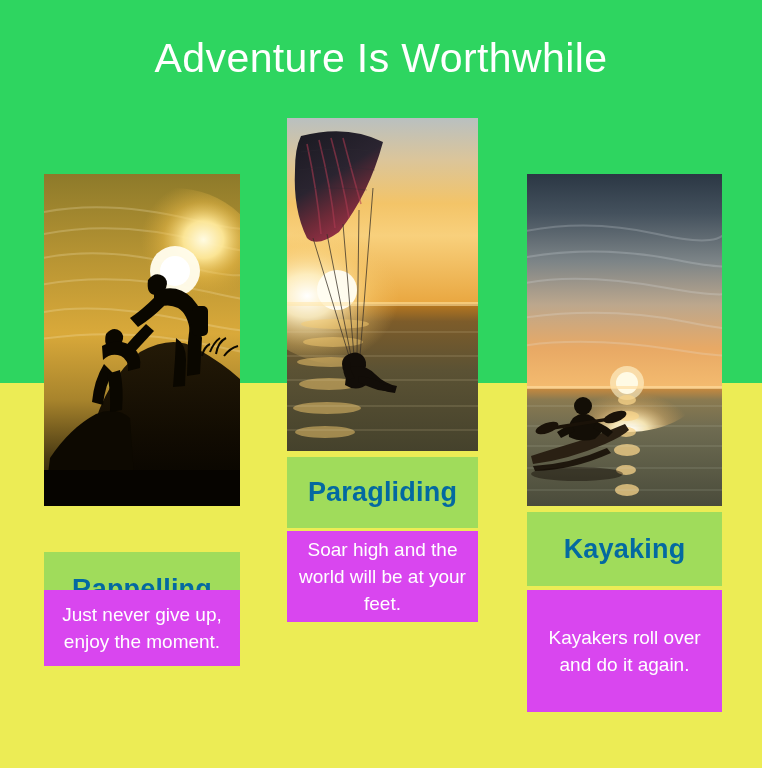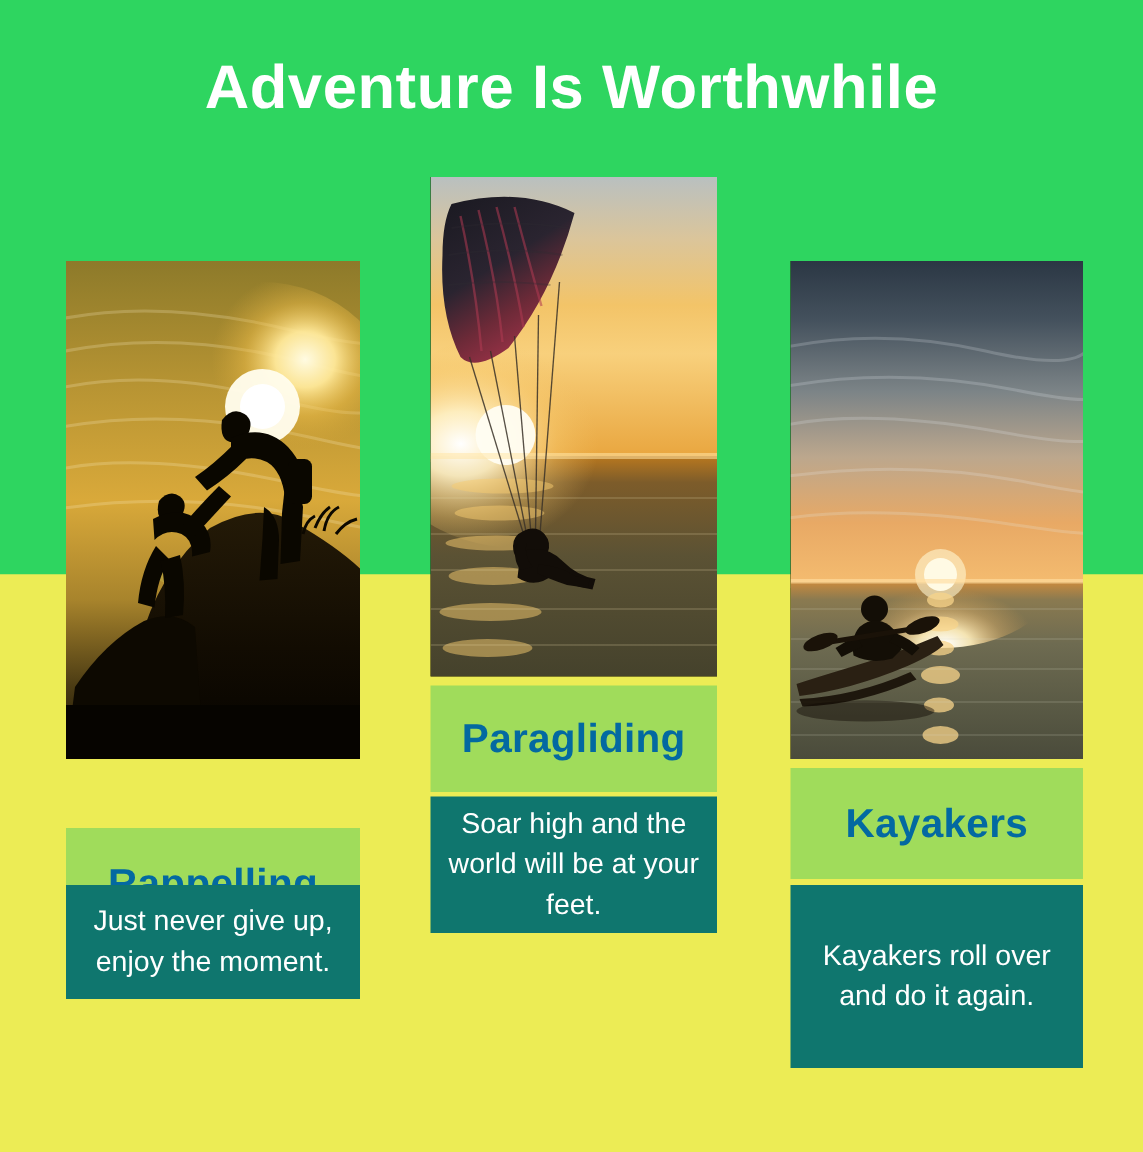--- a/index.html
+++ b/index.html
@@ -12,35 +12,35 @@
   #poster{position:absolute;inset:0;width:762px;height:768px;overflow:hidden;}
 
   
   .band-green{position:absolute;left:0;top:0;width:762px;height:383px;background:#2ed560;}
   .band-yellow{position:absolute;left:0;top:383px;width:762px;height:385px;background:#ecec55;}
 
   
   .poster-title{
     position:absolute;left:0;top:32px;width:762px;
     text-align:center;color:#ffffff;
-    font-size:41px;font-weight:bold;letter-spacing:.4px;
+    font-size:41px;font-weight:normal;letter-spacing:.4px;
     line-height:52px;white-space:nowrap;
   }
 
   
   .card{position:absolute;}
   .photo{position:absolute;overflow:hidden;background:#1a1405;}
   .cap-title{
     position:absolute;background:#a0dc5b;color:#0369a1;
     font-size:27px;font-weight:bold;
     display:flex;align-items:center;justify-content:center;
     text-align:center;letter-spacing:.2px;
   }
   .cap-body{
-    position:absolute;background:#0f766e;color:#ffffff;
+    position:absolute;background:#d946ef;color:#ffffff;
     font-size:19px;font-weight:normal;line-height:27px;
     display:flex;align-items:center;justify-content:center;
     text-align:center;padding:0 10px;box-sizing:border-box;
   }
 
   
   #card-rappelling .photo{left:44px;top:174px;width:196px;height:332px;}
   #card-rappelling .cap-title{left:44px;top:512px;width:196px;height:75px;margin-top:40px;}
   #card-rappelling .cap-body{left:44px;top:590px;width:196px;height:76px;}
 
@@ -308,17 +308,17 @@
         </g>
 
         <g fill="#1a1208">
           <rect x="22" y="248" width="62" height="3.4" rx="1.7" transform="rotate(-9 53 250)"></rect>
           <ellipse cx="20" cy="254" rx="12" ry="5" transform="rotate(-20 20 254)"></ellipse>
           <ellipse cx="88" cy="243" rx="12" ry="5" transform="rotate(-20 88 243)"></ellipse>
         </g>
         <ellipse cx="50" cy="300" rx="46" ry="7" fill="#120c05" opacity="0.45"></ellipse>
       </svg>
     </div>
-    <div class="cap-title">Kayakers</div>
+    <div class="cap-title">Kayaking</div>
     <div class="cap-body">Kayakers roll over and do it again.</div>
   </div>
 
 </div>
 
 </body></html>

